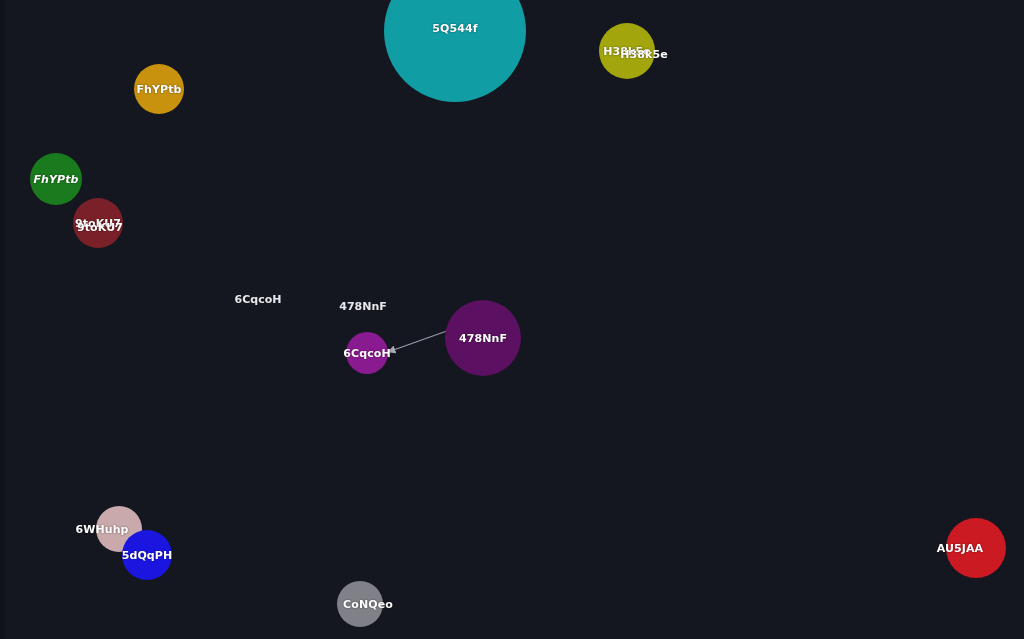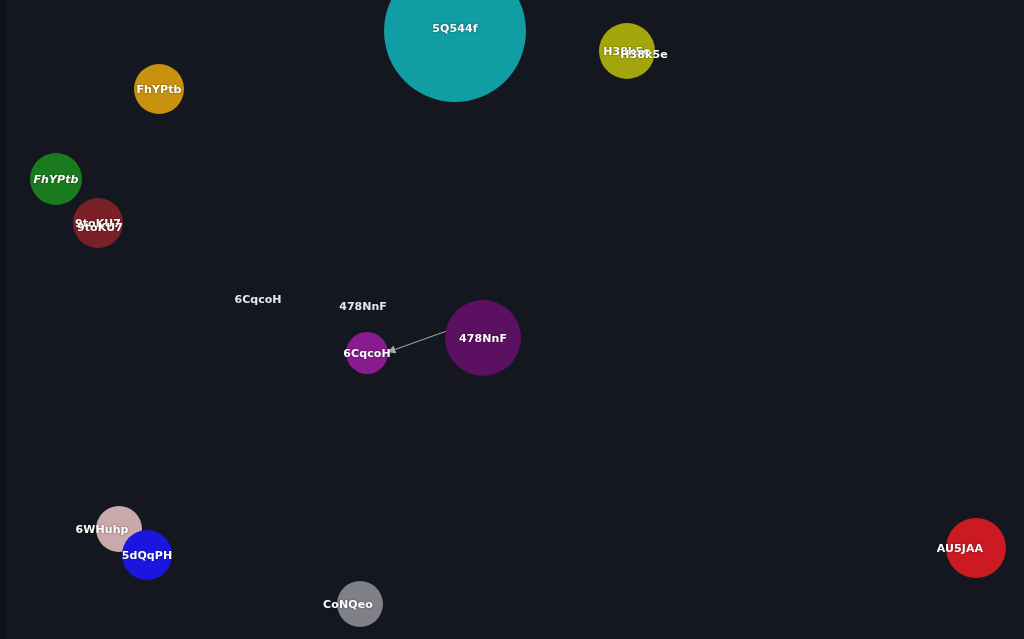--- a/index.html
+++ b/index.html
@@ -109,21 +109,21 @@
     <div id="labels-group">
         <div class="node-label" style="left: 455px; top: 28px;">5Q544f</div>
         <div class="node-label" style="left: 627px; top: 51px;">H38k5e</div>
         <div class="node-label" style="left: 159px; top: 89px;">FhYPtb</div>
         <div class="node-label" style="left: 56px; top: 179px; font-style: italic;">FhYPtb</div>
         <div class="node-label" style="left: 98px; top: 223px;">9toKU7</div>
         <div class="node-label" style="left: 483px; top: 338px;">478NnF</div>
         <div class="node-label" style="left: 367px; top: 353px;">6CqcoH</div>
         <div class="node-label" style="left: 102px; top: 529px;">6WHuhp</div>
         <div class="node-label" style="left: 147px; top: 555px; text-align: center;">5dQqPH</div>
-        <div class="node-label" style="left: 348px; top: 604px;">CoNQeo</div>
+        <div class="node-label" style="left: 368px; top: 604px;">CoNQeo</div>
         <div class="node-label" style="left: 960px; top: 548px;">AU5JAA</div>
         <div class="node-label" style="left: 644px; top: 54px;">H38k5e</div>
         <div class="node-label" style="left: 100px; top: 227px;">9toKU7</div>
         <div class="floating-label" style="left: 258px; top: 299px;">6CqcoH</div>
         <div class="floating-label" style="left: 363px; top: 306px;">478NnF</div>
       </div>
 
   </div>
 </div>
 

